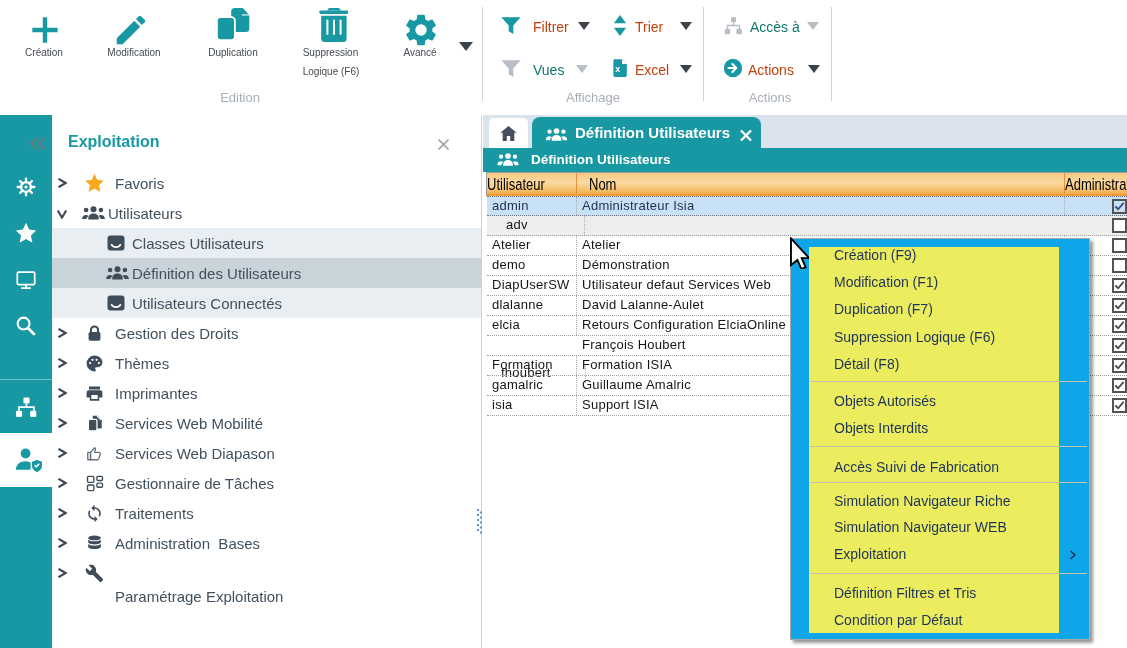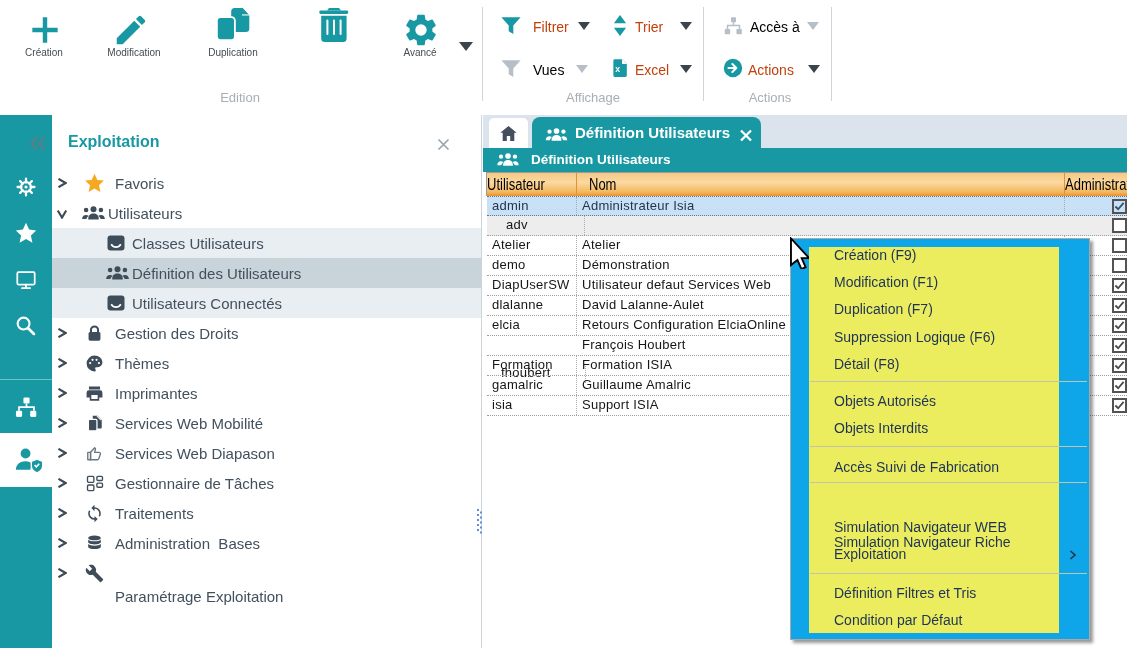--- a/index.html
+++ b/index.html
@@ -6,21 +6,21 @@
 #app{position:relative;width:1127px;height:648px;background:#fff;overflow:hidden;
   font-family:"Liberation Sans",sans-serif;}
 .abs{position:absolute;}
 
 .rlabel{position:absolute;font-size:10px;line-height:18.5px;color:#444b52;text-align:left;white-space:nowrap;transform:translateX(-50%);}
 .rcap{position:absolute;font-size:13px;color:#a7aeb6;text-align:center;white-space:nowrap;transform:translateX(-50%);}
 .vsep{position:absolute;width:1px;background:#cfd4d9;top:7px;height:94px;}
 .dd{position:absolute;width:0;height:0;border-left:6px solid transparent;border-right:6px solid transparent;border-top:8px solid #3c434a;}
 .dd.gray{border-top-color:#b7bec6;}
 .rtxt{position:absolute;font-size:14px;color:#c2410c;white-space:nowrap;}
-.rtxt.gray{color:#000000;}
+.rtxt.gray{color:#0f766e;}
 .treetxt{position:absolute;font-size:15px;color:#42505d;white-space:nowrap;top:5px;}
 
 #tabbar{position:absolute;left:483px;top:115px;width:644px;height:33px;background:#dbe3ec;}
 #tealbar{position:absolute;left:483px;top:148px;width:644px;height:24px;background:#1898a2;}
 .grid-hcell{position:absolute;top:0;height:100%;box-sizing:border-box;border-right:1px solid #e0913a;
   font-size:13px;color:#000;text-align:left;line-height:22px;}
 .grid-hcell span{display:inline-block;transform:scaleY(1.22);transform-origin:50% 35%;}
 .grow{position:absolute;left:0;width:688px;height:20px;box-sizing:border-box;border-bottom:1px dotted #9f9f9f;font-size:13px;letter-spacing:0.25px;color:#161616;}
 .gcell{position:absolute;top:0;height:100%;box-sizing:border-box;border-right:1px dotted #ababab;white-space:nowrap;overflow:hidden;line-height:18px;}
 .cbx{position:absolute;left:625px;top:2px;width:15px;height:15px;box-sizing:border-box;border:2px solid #535353;background:#fff;}
@@ -61,20 +61,21 @@
         <path d="M9 2.6L11 0h10l2 2.6z"></path>
         <rect x="1.3" y="2.6" width="28.9" height="3.4" rx="1.4"></rect>
         <path d="M3.2 7.8h25.4v22.7a3.5 3.5 0 0 1-3.5 3.5H6.7a3.5 3.5 0 0 1-3.5-3.5z"></path>
       </g>
       <g fill="#fff">
         <rect x="8.4" y="11.6" width="2" height="15.5" rx="1"></rect>
         <rect x="15" y="11.6" width="2" height="15.5" rx="1"></rect>
         <rect x="21.6" y="11.6" width="2" height="15.5" rx="1"></rect>
       </g>
     </svg>
+  <div class="rlabel" style="left:331px;top:44px">Suppression<br>Logique (F6)</div>
 
   <svg class="abs" style="left:402px;top:11px" width="38" height="38" viewBox="0 0 24 24">
       <path d="M19.14 12.94c.04-.3.06-.61.06-.94s-.02-.64-.07-.94l2.03-1.58a.49.49 0 0 0 .12-.61l-1.92-3.32a.488.488 0 0 0-.59-.22l-2.39.96c-.5-.38-1.03-.7-1.62-.94L14.4 2.81a.484.484 0 0 0-.48-.41h-3.84c-.24 0-.43.17-.47.41l-.36 2.54c-.59.24-1.13.57-1.62.94l-2.39-.96c-.22-.08-.47 0-.59.22L2.74 8.87c-.12.21-.08.47.12.61l2.03 1.58c-.05.3-.09.63-.09.94s.02.64.07.94l-2.03 1.58a.49.49 0 0 0-.12.61l1.92 3.32c.12.22.37.29.59.22l2.39-.96c.5.38 1.03.7 1.62.94l.36 2.54c.05.24.24.41.48.41h3.84c.24 0 .44-.17.47-.41l.36-2.54c.59-.24 1.13-.56 1.62-.94l2.39.96c.22.08.47 0 .59-.22l1.92-3.32c.12-.22.07-.47-.12-.61l-2.01-1.58zM12 15.6A3.6 3.6 0 1 1 12 8.4a3.6 3.6 0 0 1 0 7.2z" fill="#1898a2"></path>
     </svg>
   <div class="rlabel" style="left:420px;top:44px">Avancé</div>
   <div class="dd" style="left:459px;top:42px;border-left-width:7.5px;border-right-width:7.5px;border-top-width:9.5px;"></div>
 
   <div class="rcap" style="left:240px;top:90px">Edition</div>
   <div class="vsep" style="left:482px"></div>
 
@@ -498,21 +499,21 @@
     <div class="mi" style="top:43.3px;">Modification (F1)</div>
     <div class="mi" style="top:70.4px;">Duplication (F7)</div>
     <div class="mi" style="top:97.9px;">Suppression Logique (F6)</div>
     <div class="mi" style="top:124.8px;">Détail (F8)</div>
     <div class="msep" style="top:141.7px;"></div>
     <div class="mi" style="top:162.2px;">Objets Autorisés</div>
     <div class="mi" style="top:189.1px;">Objets Interdits</div>
     <div class="msep" style="top:207px;"></div>
     <div class="mi" style="top:228.3px;">Accès Suivi de Fabrication</div>
     <div class="msep" style="top:242.7px;"></div>
-    <div class="mi" style="top:262px;margin-top:41px;">Simulation Navigateur Riche</div>
+    <div class="mi" style="top:262px;">Simulation Navigateur Riche</div>
     <div class="mi" style="top:288.2px;">Simulation Navigateur WEB</div>
     <div class="mi" style="top:315.3px;">Exploitation</div>
     <svg class="abs" style="left:278px;top:311px" width="8" height="10" viewBox="0 0 8 10">
         <path d="M1.5 1l4.5 4-4.5 4" stroke="#1e3357" stroke-width="1.6" fill="none"></path>
       </svg>
     <div class="msep" style="top:334.3px;"></div>
     <div class="mi" style="top:353.5px;">Définition Filtres et Tris</div>
     <div class="mi" style="top:380.9px;">Condition par Défaut</div>
   </div>
 

